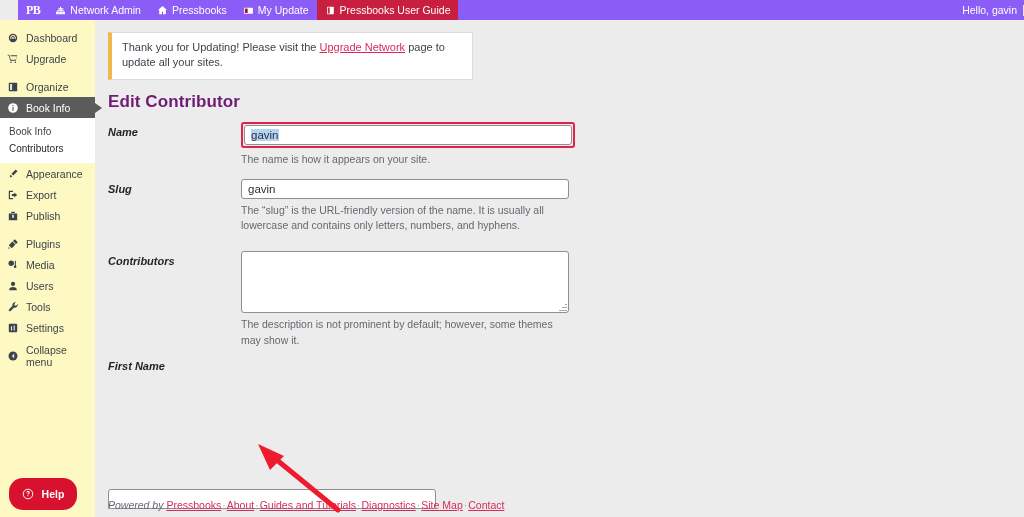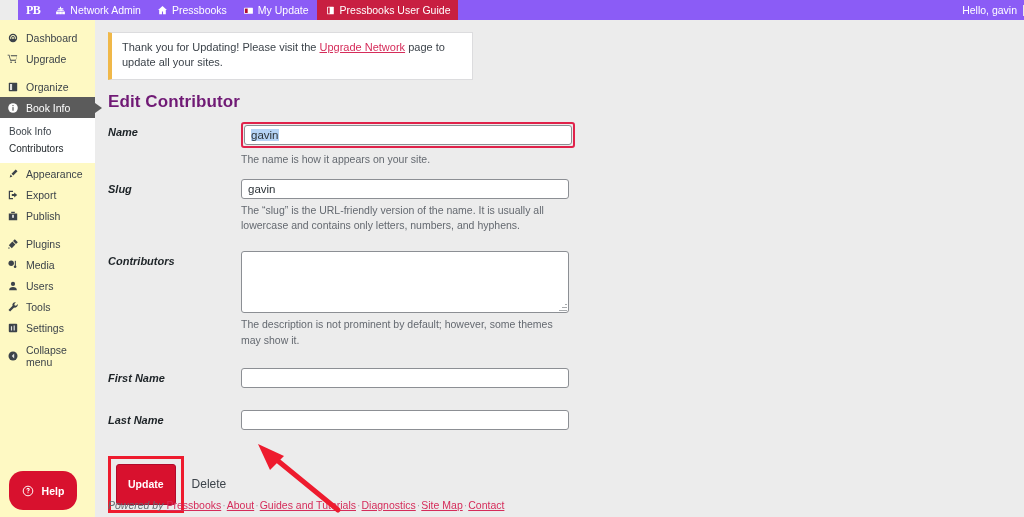--- a/index.html
+++ b/index.html
@@ -107,21 +107,21 @@
     font-size: 10px;
     padding: 3px 0 3px 9px;
     color: #3c434a;
     cursor: pointer;
   }
   .submenu-item.current { font-weight: normal; color: #1d2327; }
 
   
   #help-button {
     position: absolute; left: 9px; bottom: 7px;
-    width: 68px; height: 39px;
+    width: 68px; height: 32px;
     background: #d8112e;
     border-radius: 14px;
     display: flex; align-items: center; justify-content: center;
     gap: 8px;
     color: #ffffff;
     font-size: 10.5px;
     font-weight: bold;
     cursor: pointer;
     z-index: 40;
   }
@@ -531,21 +531,21 @@
           <span class="textarea-grip">
             <span></span>
               <span></span>
               <span></span>
           </span>
         </div>
         <div class="field-desc" style="width:330px;">The description is not prominent by default; however, some themes may show it.</div>
       </div>
     </div>
 
-    <div class="form-row" style="margin-top:12px;">
+    <div class="form-row" style="flex-direction:column;">
       <div class="form-label">First Name</div>
       <div class="form-field">
         <input class="text-input" type="text" value="" style="">
       </div>
     </div>
 
     <div class="form-row" style="margin-top:14px;">
       <div class="form-label">Last Name</div>
       <div class="form-field">
         <input class="text-input" type="text" value="" style="">

